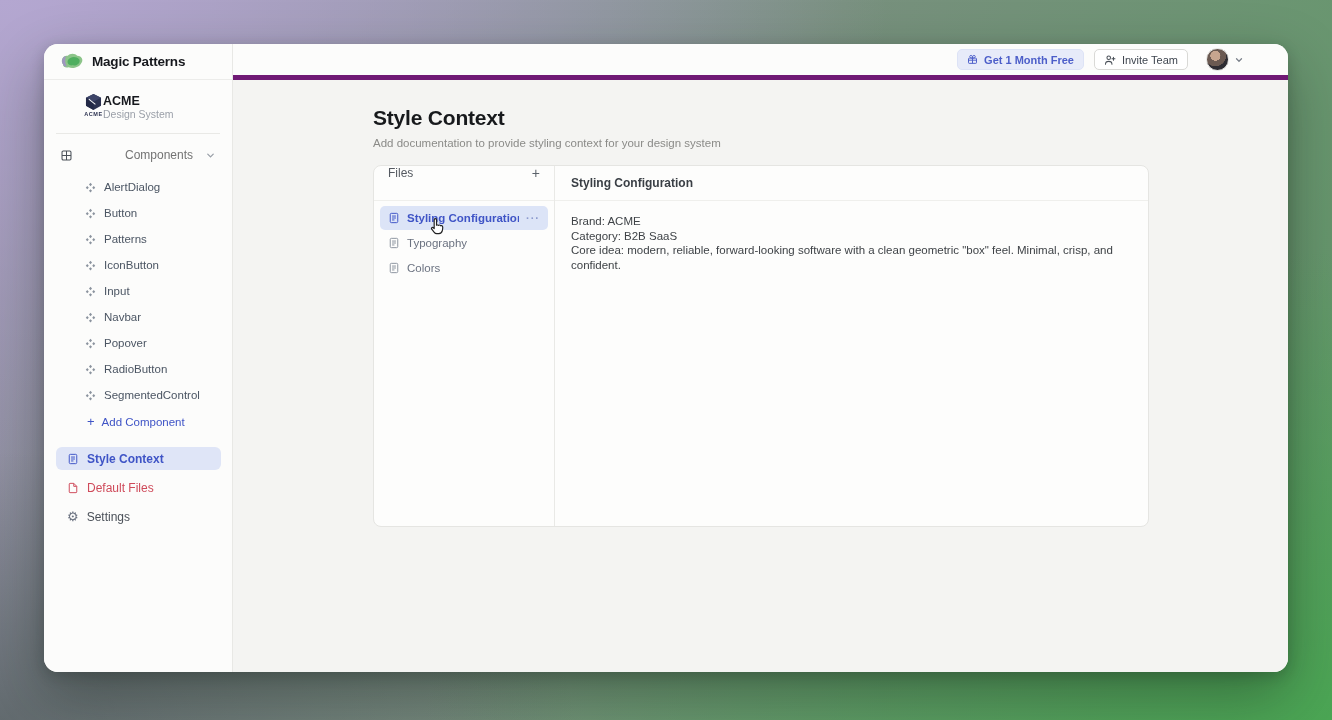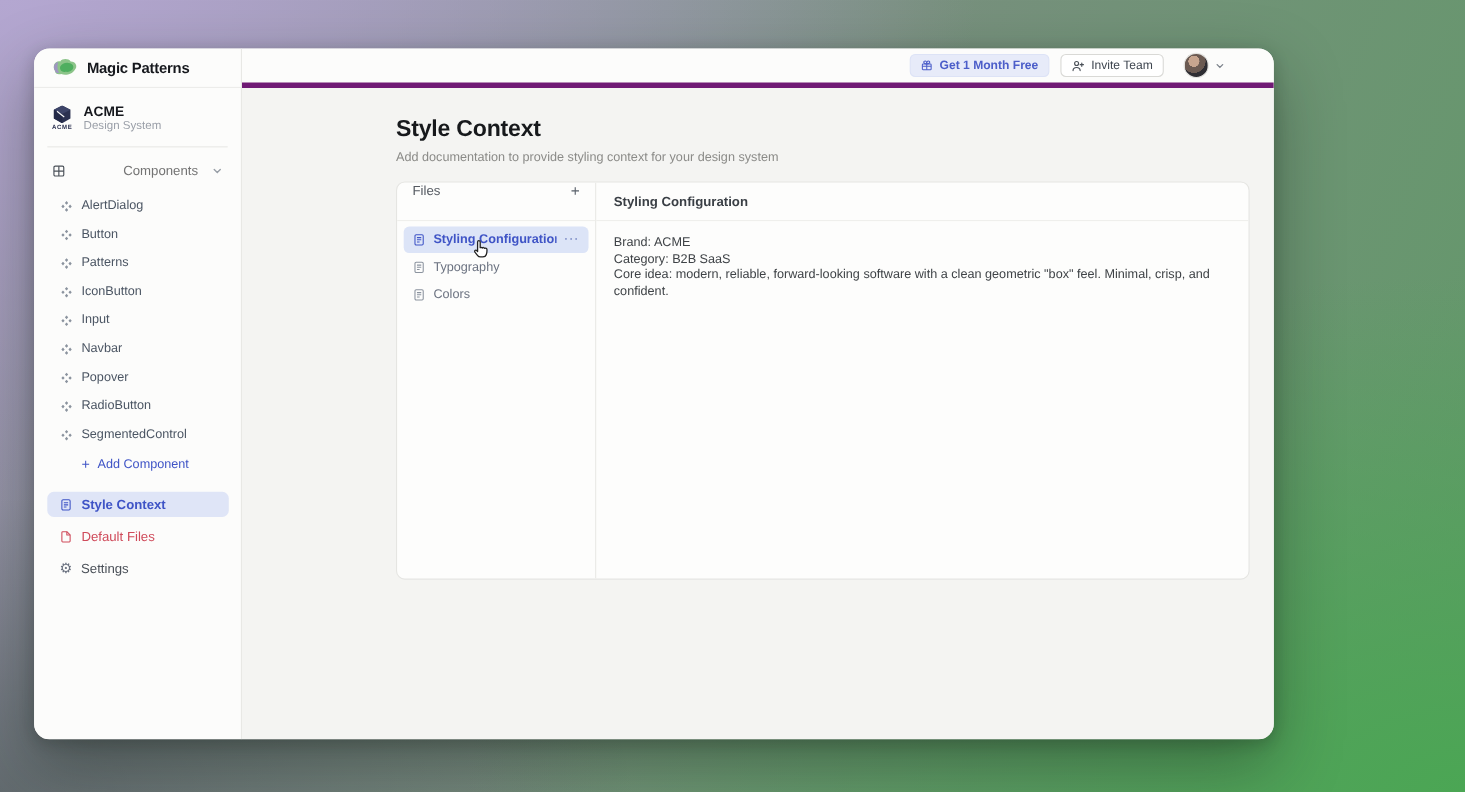--- a/index.html
+++ b/index.html
@@ -11,22 +11,22 @@
   .stage {
     position: relative;
     width: 1332px; height: 720px;
     background:
       radial-gradient(70% 60% at 0% 100%, rgba(38,54,46,.42) 0%, rgba(38,54,46,0) 62%),
       radial-gradient(110% 105% at 100% 100%, #4ba654 0%, rgba(75,166,84,0) 62%),
       radial-gradient(115% 110% at 0% 0%, #b4a7d1 0%, rgba(180,167,209,0) 58%),
       linear-gradient(112deg, #9b93b0 0%, #78907e 52%, #619968 100%);
   }
   .window {
-    position: absolute; left: 31px; top: 44px;
-    width: 1127px; height: 628px;
+    position: absolute; left: 44px; top: 44px;
+    width: 1244px; height: 628px;
     background: #fbfbfa;
     border-radius: 14px;
     box-shadow: 0 24px 60px rgba(18,28,22,.38), 0 4px 14px rgba(18,28,22,.22);
     display: grid;
     grid-template-columns: 189px 1fr;
     grid-template-rows: 36px 1fr;
     overflow: hidden;
   }
 
   
@@ -59,31 +59,31 @@
 
   
   .sidebar {
     grid-column: 1; grid-row: 2;
     background: #fcfcfb;
     border-right: 1px solid #e8e8e5;
     display: flex; flex-direction: column;
     padding-top: 12px;
     overflow: hidden;
   }
-  .workspace { display: flex; align-items: center; gap: 10px; padding: 2px 16px 10px 16px; }
+  .workspace { display: flex; align-items: flex-start; padding: 2px 16px 10px 16px; margin-left: 24px; }
   .ws-logo { display: flex; flex-direction: column; align-items: center; gap: 1px; }
   .ws-logo-text { font-size: 5.5px; font-weight: 800; letter-spacing: .6px; color: #2b3150; }
   .ws-name { font-size: 12.5px; font-weight: 700; color: #16181d; line-height: 14px; }
   .ws-sub { font-size: 10.5px; color: #9a9fa8; line-height: 13px; }
   .sb-divider { height: 1px; background: #e9e9e6; margin: 2px 12px 4px 12px; }
 
   .section-header { display: flex; align-items: center; gap: 8px; padding: 10px 16px 6px 16px; }
   .section-label { font-size: 12px; color: #737373; flex: 1; margin-left: 44px; }
   .comp-list { margin-top: 6px; }
-  .comp-item { display: flex; align-items: center; gap: 8px; height: 26px; padding-left: 24px; cursor: pointer; }
+  .comp-item { display: flex; align-items: center; gap: 8px; height: 26px; padding-left: 41px; cursor: pointer; }
   .comp-item span.lbl { font-size: 11.5px; color: #4b5563; }
   .add-comp { display: flex; align-items: center; gap: 7px; height: 27px; padding-left: 43px;
               color: #3f54c6; font-size: 11.5px; cursor: pointer; margin-bottom: 10px; }
   .add-plus { font-size: 13px; line-height: 13px; }
 
   .side-nav { display: flex; flex-direction: column; gap: 6px; padding: 2px 11px 0 12px; }
   .nav-item { display: flex; align-items: center; gap: 8px; height: 23px; padding: 0 11px;
               border-radius: 6px; font-size: 12px; color: #4a5058; cursor: pointer; }
   .nav-item.selected { background: #dfe5f7; color: #3f54c6; font-weight: 600; }
   .nav-item.danger { color: #cf4a5a; }

